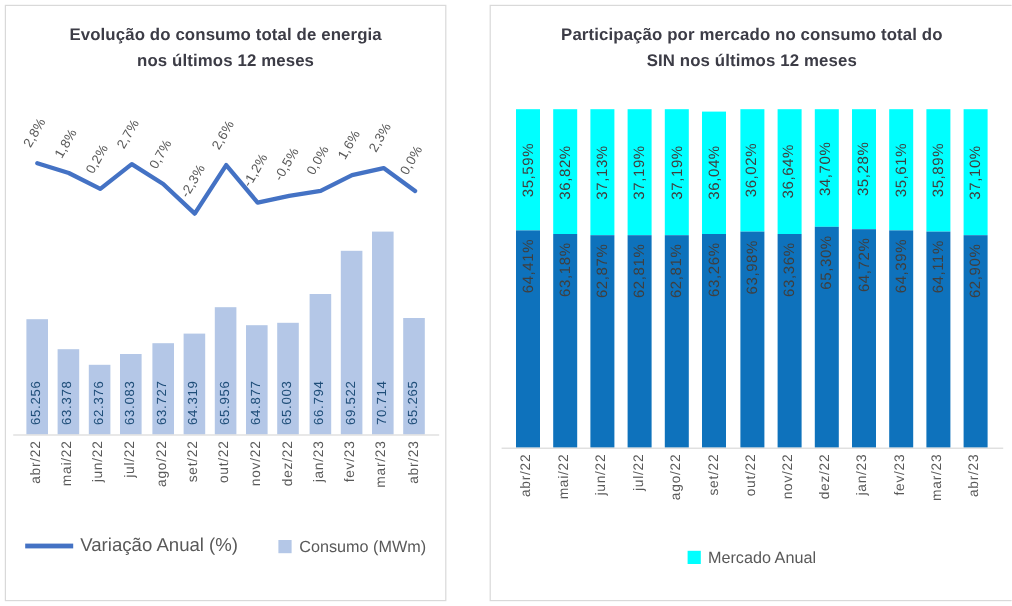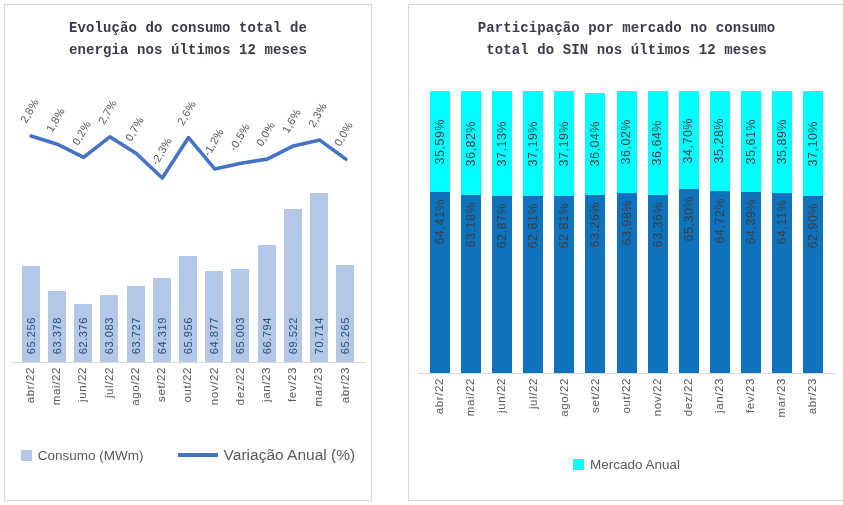--- a/index.html
+++ b/index.html
@@ -11,21 +11,21 @@
   body{
     width:843px;height:505px;background:#ffffff;position:relative;overflow:hidden;
     font-family:"Liberation Sans", sans-serif;
   }
   .card{position:absolute;top:4px;background:#fff;border:1px solid var(--c-border);box-sizing:border-box;}
   #left-card{left:4px;width:368px;height:497px;}
   #right-card{left:408px;width:437px;height:497px;}
 
   .chart-title{
     margin:13px auto 0;text-align:center;font-size:14px;font-weight:600;
-    color:var(--c-title);line-height:1.55;letter-spacing:.1px;font-family:Liberation Mono, monospace;
+    color:var(--c-title);line-height:1.55;letter-spacing:.1px;
   }
   #left-card .chart-title{max-width:282px;}
   #right-card .chart-title{max-width:342px;}
 
   
   #combo-plot{position:relative;width:341px;height:281px;margin:20px auto 0;}
   .cols{position:absolute;inset:0;display:flex;}
   .col{flex:1;position:relative;}
   .bar{position:absolute;bottom:0;left:50%;transform:translateX(-50%);width:18px;background:var(--c-bar);}
   .vtext{writing-mode:vertical-rl;transform:rotate(180deg);white-space:nowrap;line-height:1;}
@@ -183,27 +183,27 @@
         <span class="vtext month-label">fev/23</span>
       </div>
       <div class="mcell">
         <span class="vtext month-label">mar/23</span>
       </div>
       <div class="mcell">
         <span class="vtext month-label">abr/23</span>
       </div>
     </div>
   <div class="legend">
+    <div class="legend-item" id="legend-variacao">
+      <span class="swatch-line"></span>
+      <span class="lbl">Variação Anual (%)</span>
+    </div>
     <div class="legend-item" id="legend-consumo">
       <span class="swatch-square"></span>
       <span class="lbl">Consumo (MWm)</span>
-    </div>
-    <div class="legend-item" id="legend-variacao">
-      <span class="swatch-line"></span>
-      <span class="lbl">Variação Anual (%)</span>
     </div>
   </div>
 </section>
 
 <section class="card" id="right-card">
   <div class="chart-title">Participação por mercado no consumo total do SIN nos últimos 12 meses</div>
   <div id="stack-plot">
     <div class="cols" id="stack-cols">
         <div class="scol">
           <div class="sbar">

